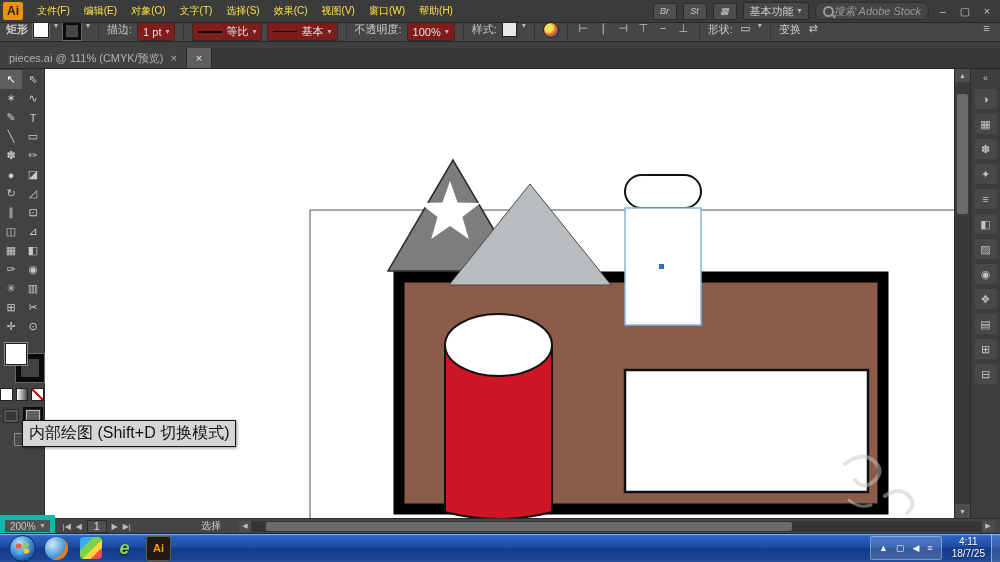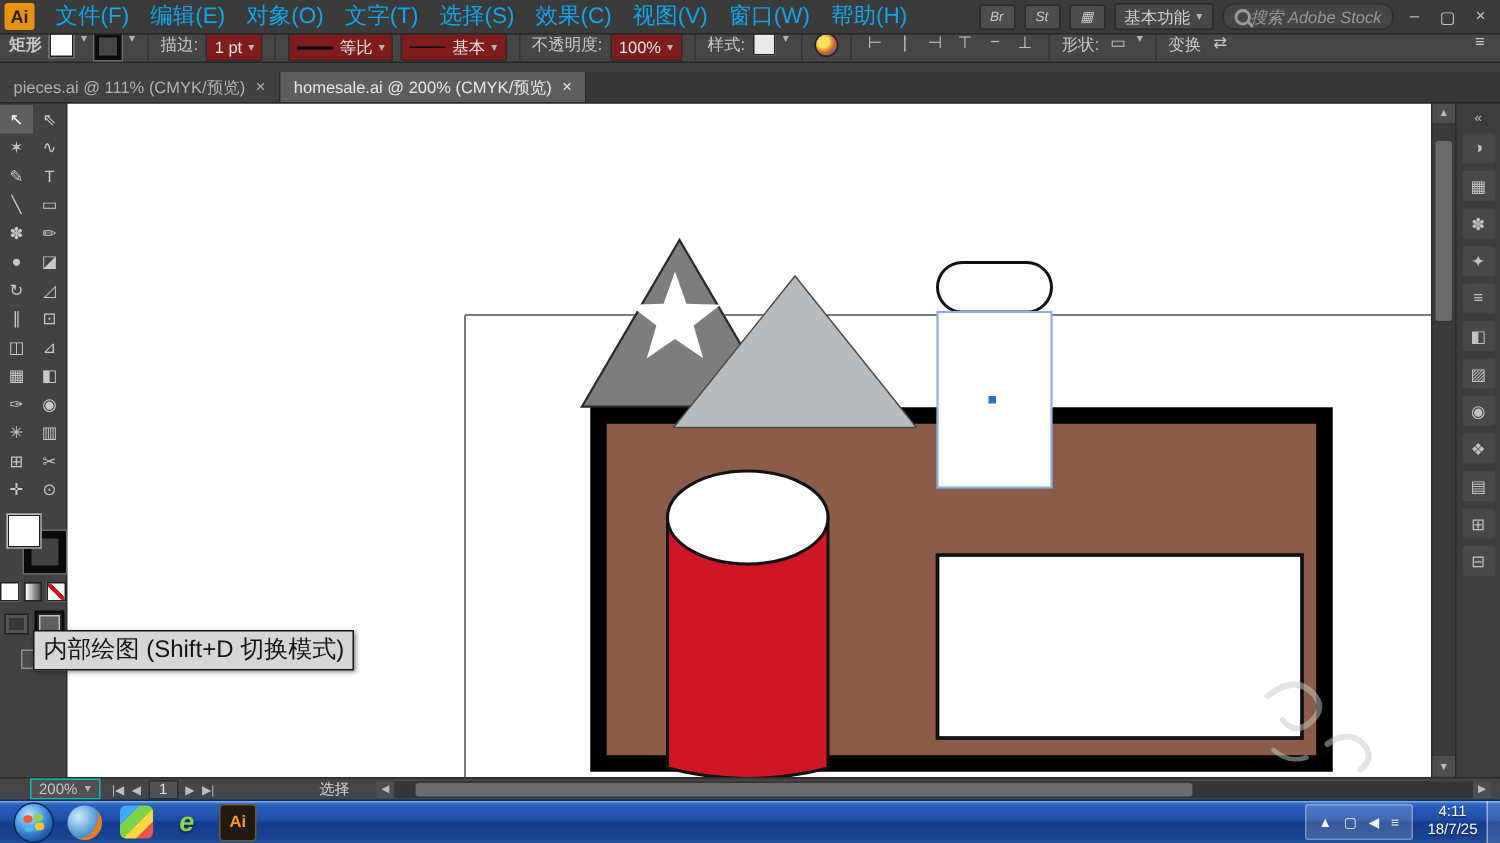--- a/index.html
+++ b/index.html
@@ -3,21 +3,21 @@
 <meta charset="utf-8">
 <style>
   html,body{margin:0;padding:0;background:#222;}
   .app{position:relative;width:1000px;height:562px;overflow:hidden;background:#3f3f3f;
        font-family:"Liberation Sans",sans-serif;-webkit-font-smoothing:antialiased;}
   
   .menubar{position:absolute;left:0;top:0;width:1000px;height:22px;background:#3b3b3b;
            border-bottom:1px solid #272727;display:flex;align-items:center;z-index:30;}
   .ai-logo{width:20px;height:18px;margin:0 7px 0 3px;background:#e8930c;color:#2e1f05;
            font-weight:bold;font-size:12px;display:flex;align-items:center;justify-content:center;border-radius:2px;}
-  .menu-item{color:#0ea5e9;font-size:15px;padding:0 7px;line-height:22px;cursor:default;white-space:nowrap;}
+  .menu-item{color:#fde047;font-size:10px;padding:0 7px;line-height:22px;cursor:default;white-space:nowrap;}
   .mb-right{margin-left:auto;display:flex;align-items:center;gap:6px;padding-right:5px;}
   .mini-box{min-width:18px;height:15px;background:#4e4e4e;border:1px solid #2a2a2a;color:#c9c9c9;
             font-size:9px;display:flex;align-items:center;justify-content:center;border-radius:2px;padding:0 2px;font-style:italic;}
   .ws-btn{display:flex;align-items:center;gap:4px;color:#cfcfcf;font-size:11px;background:#484848;
           border:1px solid #2a2a2a;height:16px;padding:0 6px;border-radius:2px;}
   .search{display:flex;align-items:center;gap:0;color:#979797;font-size:11px;font-style:italic;
           border:1px solid #2f2f2f;height:16px;padding:0 7px;border-radius:8px;background:#454545;}
   .lens{width:7px;height:7px;border:2px solid #9a9a9a;border-radius:50%;position:relative;display:inline-block;}
   .lens::after{content:"";position:absolute;width:5px;height:2px;background:#9a9a9a;right:-4px;bottom:-2px;transform:rotate(45deg);}
   .win-ctl{color:#c5c5c5;font-size:11px;width:16px;text-align:center;}
@@ -72,22 +72,22 @@
             display:flex;align-items:center;justify-content:center;}
   .vs-thumb{position:absolute;left:2px;top:26px;width:11px;height:120px;background:#6b6b6b;border-radius:2px;}
   .rightbar{position:absolute;left:970px;top:0;width:30px;height:450px;background:#3d3d3d;border-left:1px solid #2a2a2a;
             box-sizing:border-box;display:flex;flex-direction:column;align-items:center;padding-top:4px;gap:5px;}
   .panel-icon{width:22px;height:20px;display:flex;align-items:center;justify-content:center;color:#c2c2c2;
               font-size:11px;background:#484848;border-radius:2px;}
   .panel-icon.first{background:none;font-size:9px;height:12px;}
   
   .statusbar{position:absolute;left:0;top:518px;width:1000px;height:15px;background:#454545;border-top:1px solid #2b2b2b;
              display:flex;align-items:center;font-size:10px;color:#c9c9c9;box-sizing:border-box;z-index:30;}
-  .zoom-box{display:flex;align-items:center;gap:5px;background:#515151;border:1px solid #14b8a6;height:12px;
-            padding:0 5px;margin-left:20px;font-size:10px;}
+  .zoom-box{display:flex;align-items:center;gap:5px;background:#515151;border:5px solid #14b8a6;height:12px;
+            padding:0 5px;margin-left:0;font-size:10px;}
   .nav{display:flex;align-items:center;gap:5px;margin-left:8px;font-size:8px;color:#bdbdbd;}
   .ab-num{font-size:10px;background:#515151;border:1px solid #2c2c2c;padding:0 6px;height:11px;line-height:11px;color:#e0e0e0;}
   .status-text{margin-left:70px;font-size:10px;color:#d2d2d2;}
   .hscroll{flex:1;display:flex;align-items:center;margin:0 6px 0 18px;height:11px;}
   .h-arrow{width:12px;height:11px;background:#4e4e4e;color:#bdbdbd;font-size:7px;display:flex;align-items:center;justify-content:center;}
   .h-track{flex:1;height:11px;background:#353535;position:relative;}
   .h-thumb{position:absolute;left:2%;top:1px;width:72%;height:9px;background:#6b6b6b;border-radius:2px;}
   
   .taskbar{position:absolute;left:0;top:533px;width:1000px;height:29px;
            background:linear-gradient(#4a86da 0%,#2a60bd 10%,#1e4da6 45%,#143c8b 50%,#1b4494 90%,#255099 100%);
@@ -199,21 +199,20 @@
     <span class="cb-icon">⇄</span>
     <span style="margin-left:auto" class="cb-icon">≡</span>
   </div>
 
   <div class="tabbar">
     <div class="tab">
       <span>pieces.ai @ 111% (CMYK/预览)</span>
       <span class="tab-close">×</span>
     </div>
     <div class="tab active">
-      <span>homesale.ai @ 200% (CMYK/预览)</span>
       <span class="tab-close">×</span>
     </div>
   </div>
 
   <div class="main">
 
     <div class="toolbar">
       <div class="tool-grid">
         <div class="tool active">↖</div>
         <div class="tool">⇖</div>

